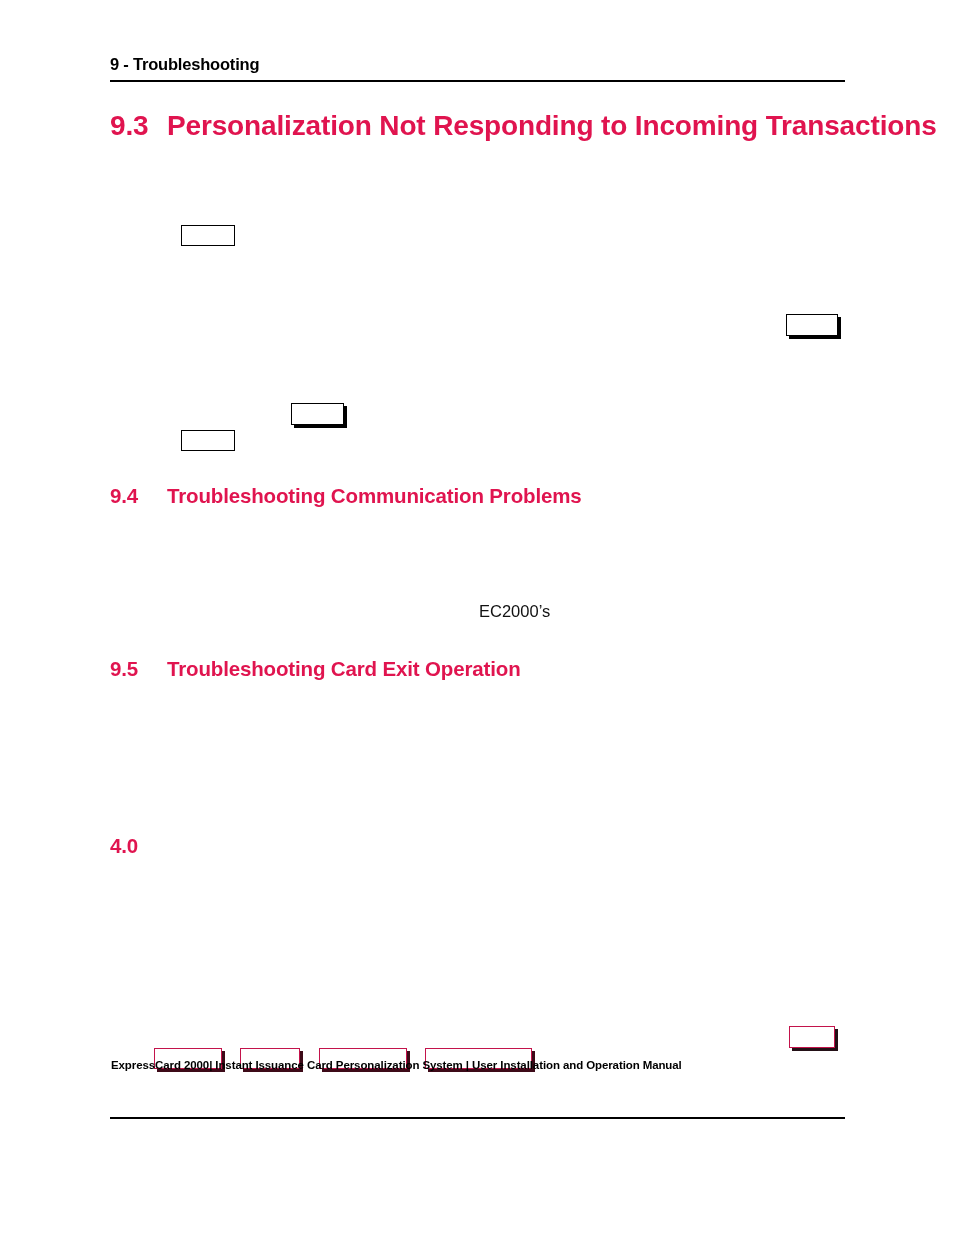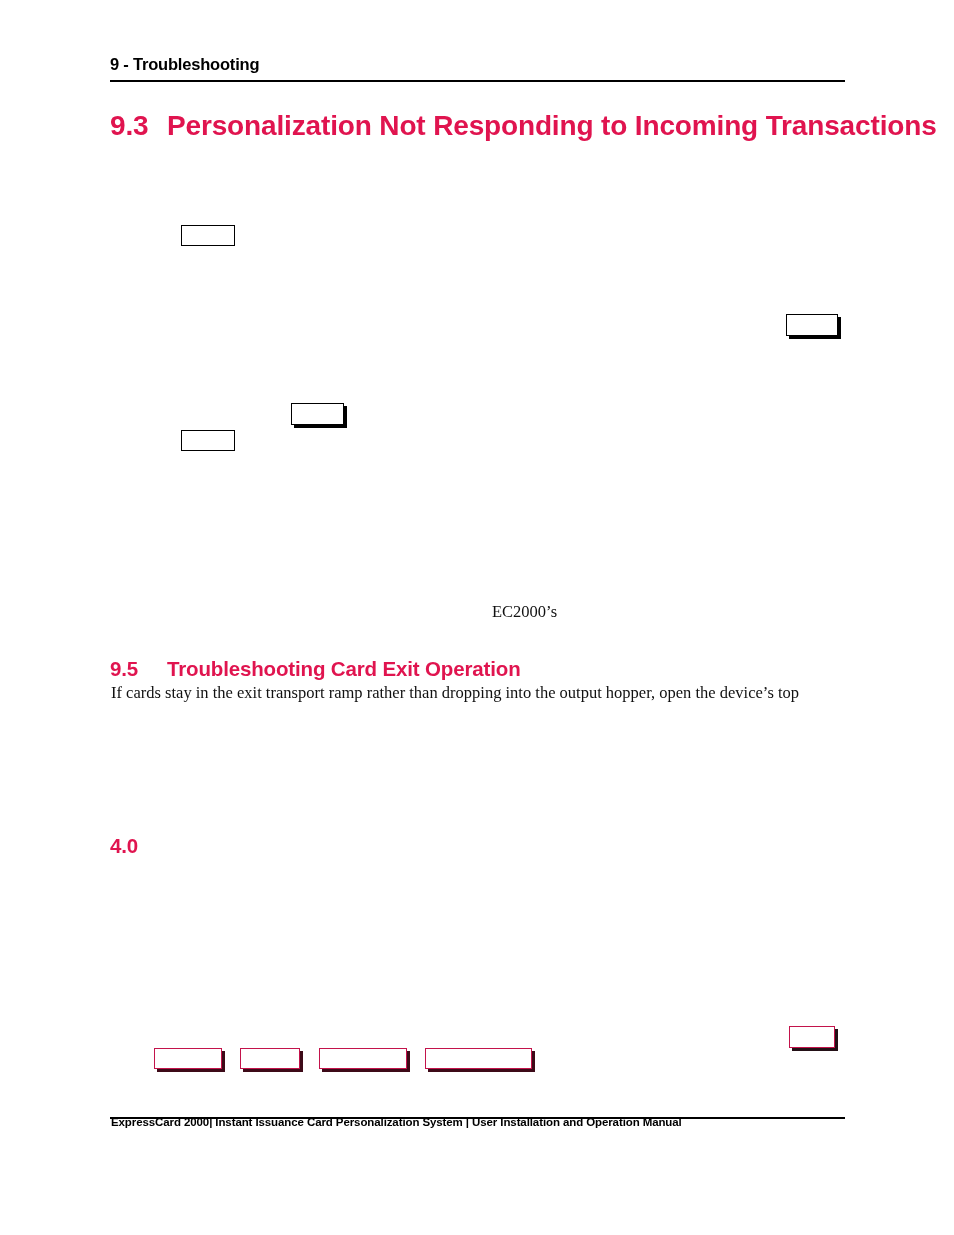--- a/index.html
+++ b/index.html
@@ -83,25 +83,24 @@
     font-size: 16.5px;
     color: #111111;
     line-height: 1.25;
     white-space: nowrap;
   }
 
   .p-exit-body { left: 111px; top: 683px; width: 735px; }
 
   .inline-serif-note {
     position: absolute;
-    font-family: Liberation Serif, serif;
+    font-family: Liberation Sans, sans-serif;
     font-size: 16.5px;
     color: #111111;
     white-space: nowrap;
-    margin-left: 13px;
   }
 
   .note-ec2000 { left: 479px; top: 602px; }
 
   
   .callout-box {
     position: absolute;
     background: #ffffff;
     box-sizing: border-box;
   }
@@ -144,21 +143,21 @@
     left: 110px;
     top: 1117px;
     width: 735px;
     height: 1.6px;
     background: #000000;
   }
 
   .footer-text {
     position: absolute;
     left: 111px;
-    top: 1116px;
+    top: 1059px;
     width: 735px;
     font-family: "Liberation Sans", sans-serif;
     font-size: 11.5px;
     font-weight: bold;
     color: #000000;
     letter-spacing: -0.1px;
     white-space: nowrap;
   }
 </style>
 </head>
@@ -177,29 +176,32 @@
   </div>
 
   <div class="callout-box black box-a"></div>
 
   <div class="callout-box black shadow box-b"></div>
 
   <div class="callout-box black shadow box-c"></div>
 
   <div class="callout-box black box-d"></div>
 
+  <div class="section-heading h-94">
+    <span class="sec-num">9.4</span>
+    <span class="sec-title">Troubleshooting Communication Problems</span>
+  </div>
 
   <div class="inline-serif-note note-ec2000">EC2000’s</div>
 
   <div class="section-heading h-95">
     <span class="sec-num">9.5</span>
     <span class="sec-title">Troubleshooting Card Exit Operation</span>
   </div>
 
-  <div class="body-text p-exit-body">If cards stay in the exit transport ramp rather than dropping into the output hopper, open the device’s top</div>
 
   <div class="section-heading h-96">
     <span class="sec-num">4.0</span>
   </div>
 
   <div class="callout-box crimson shadow-dark box-e"></div>
 
   <div class="callout-box crimson shadow-crimson box-f"></div>
 
   <div class="callout-box crimson shadow-crimson box-g"></div>

